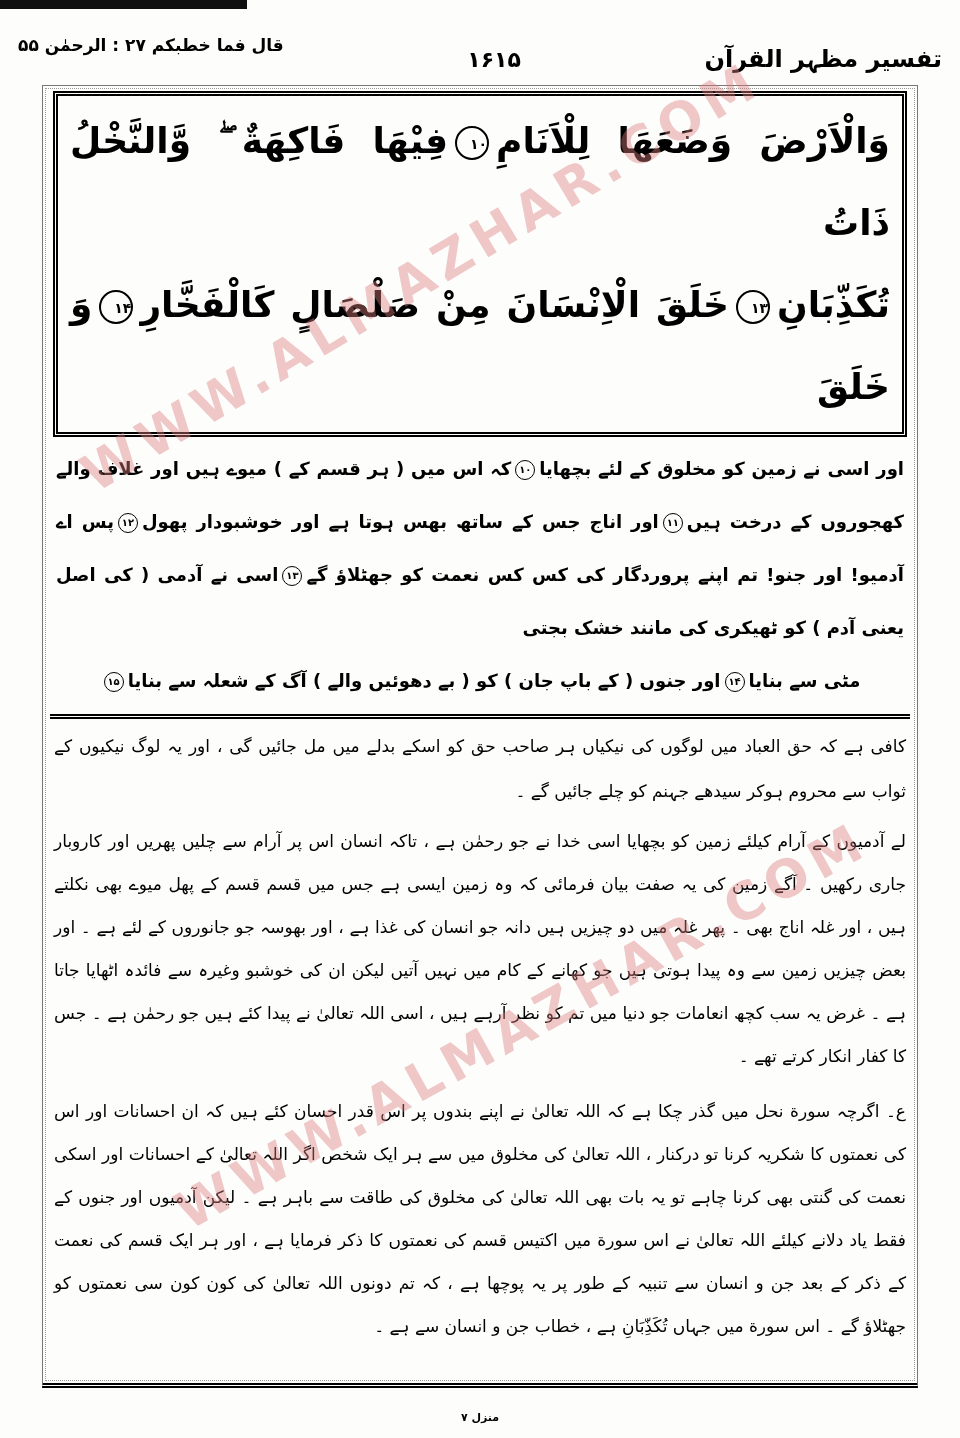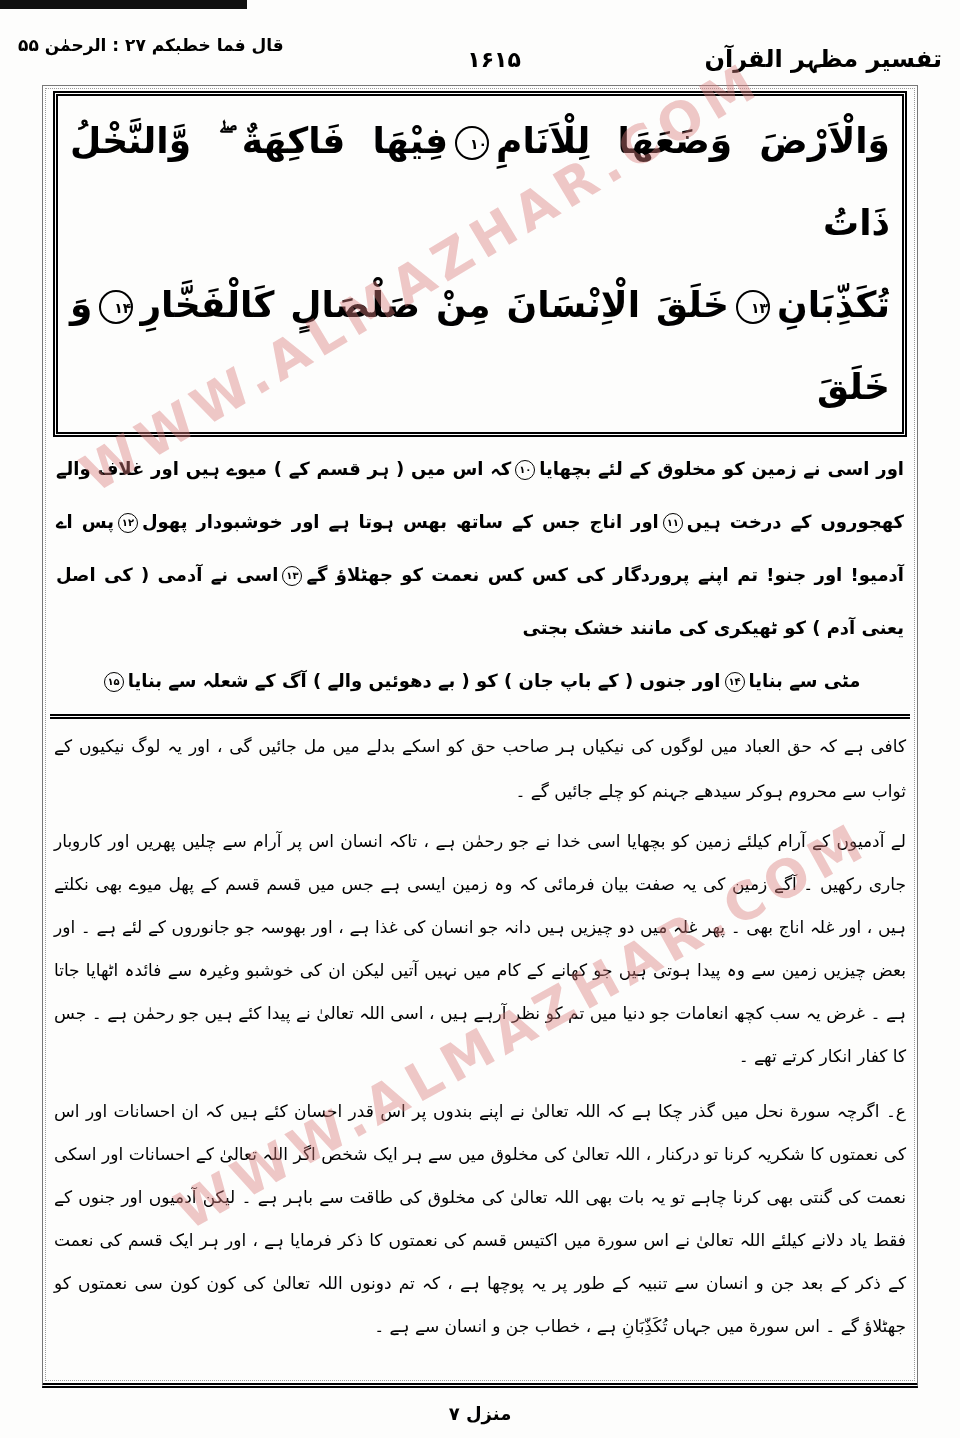--- a/index.html
+++ b/index.html
@@ -65,21 +65,21 @@
   }
   .para.intro{line-height:45px;margin-top:5px;}
   .para.p2,.para.p3{margin-top:12px;}
   .heading{
     font-size:21px;font-weight:bold;text-align:center;
     line-height:36px;margin-top:6px;
   }
   
   .footer{
     position:absolute;left:0;right:0;bottom:14px;
-    text-align:center;font-size:18px;font-weight:bold;
+    text-align:center;font-size:11px;font-weight:bold;
   }
   
   .wm{
     position:absolute;direction:ltr;pointer-events:none;
     font-size:52px;font-weight:bold;letter-spacing:7px;
     color:rgba(216,125,125,0.42);
     transform-origin:0 50%;white-space:nowrap;z-index:5;
   }
   .wm1{left:86px;top:448px;transform:rotate(-31deg);}
   .wm2{left:180px;top:1185px;transform:rotate(-29deg);}

